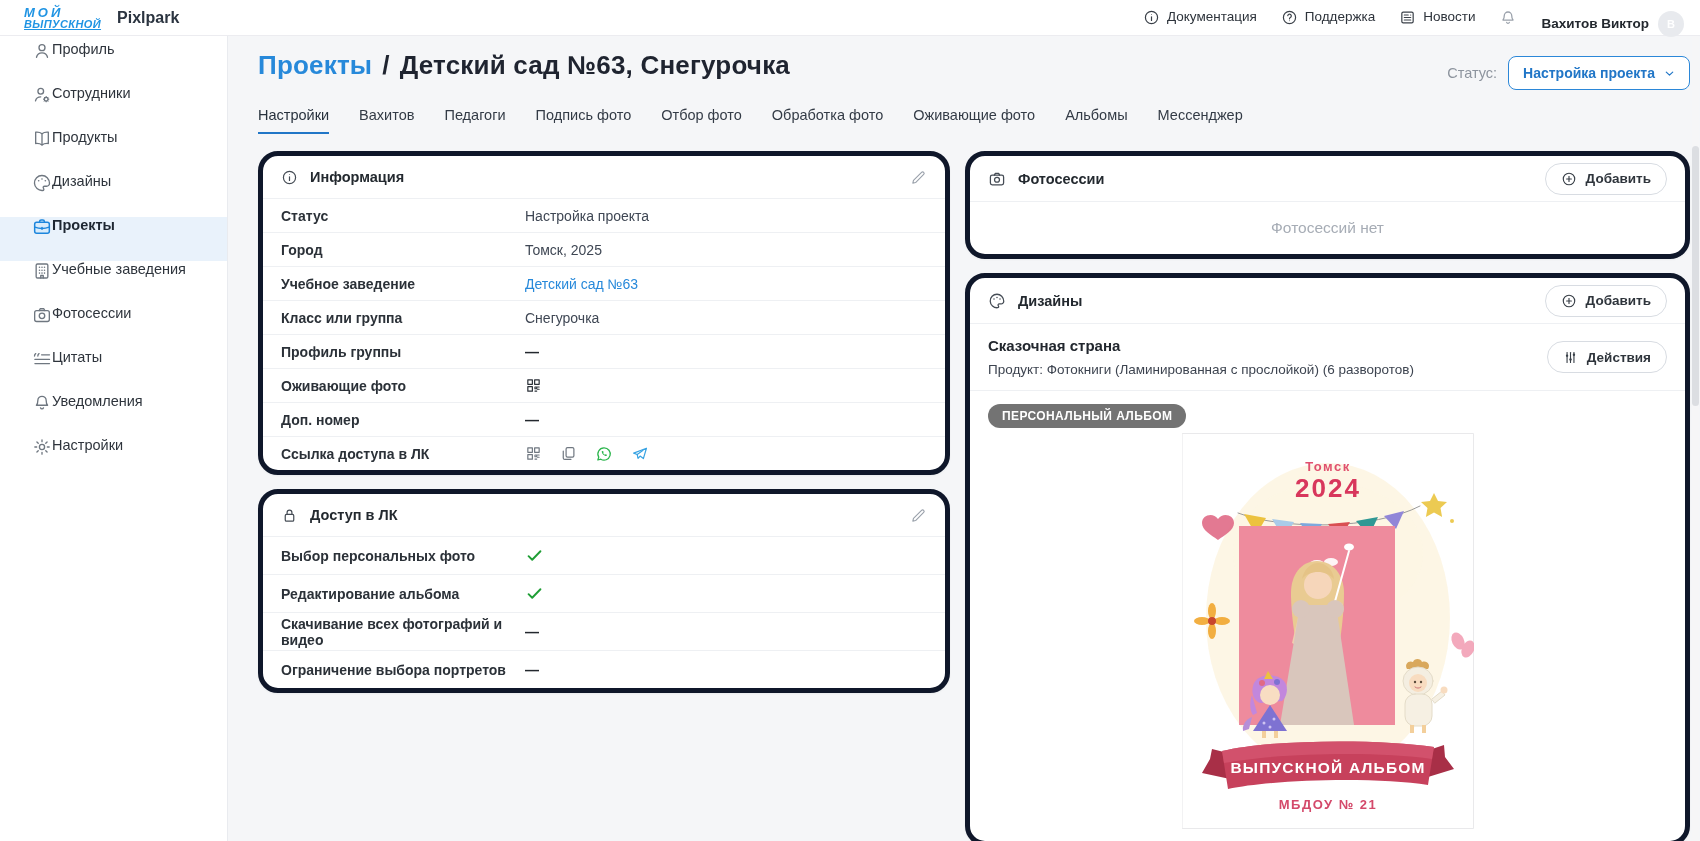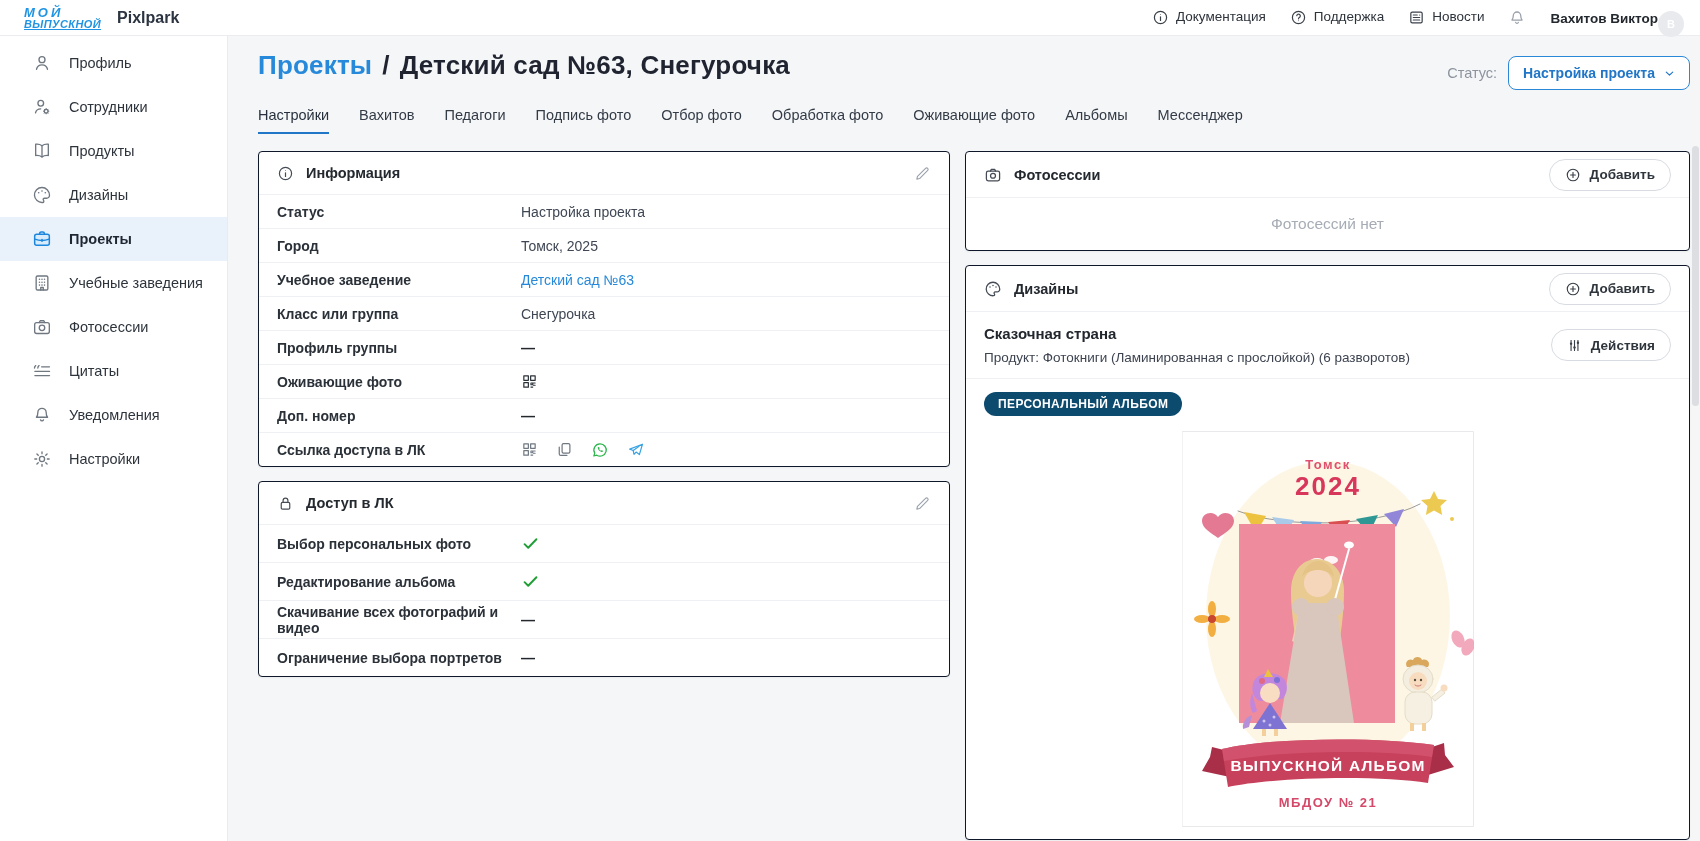--- a/index.html
+++ b/index.html
@@ -11,29 +11,29 @@
             border-bottom:1px solid #ececf0; background:#fff; position:relative; z-index:3; }
   .logo { display:flex; flex-direction:column; line-height:1; color:#2094e3; font-weight:bold;
           font-style:italic; cursor:pointer; }
   .logo .l1 { font-size:13px; letter-spacing:3px; }
   .logo .l2 { font-size:11px; letter-spacing:.4px;text-decoration:underline; }
   .brand { margin-left:16px; font-size:16px; font-weight:bold; color:#2b3440; }
   .topnav { margin-left:auto; display:flex; align-items:center; gap:24px; }
   .topnav-item { display:flex; align-items:flex-start; gap:7px; font-size:13.5px; color:#2d333b; cursor:pointer; }
   .topnav-item svg, .bell-btn svg { display:block; }
   .bell-btn { cursor:pointer; display:flex; align-items:center; }
-  .userbox { display:flex; cursor:pointer;margin-top:12px; }
+  .userbox { display:flex; align-items:center; gap:9px; cursor:pointer;margin-top:12px; }
   .username { font-weight:bold; font-size:13.5px; color:#23282e; }
   .avatar { width:26px; height:26px; border-radius:50%; background:#e8eaee; color:#fff;
             font-size:11px; font-weight:bold; display:flex; align-items:center; justify-content:center; }
 
   
   .app { display:flex; height:805px; }
   .sidebar { width:228px; min-width:228px; background:#fff; border-right:1px solid #e9ebef; padding-top:5px; }
-  .side-item { height:44px; display:flex; align-items:center; gap:17px; padding-left:32px;
+  .side-item { height:44px; display:flex; padding-left:32px;
                font-size:14.5px; color:#2e343c; cursor:pointer; }
   .side-item svg { flex:0 0 auto; }
   .side-item.active { background:#e9f2fb; font-weight:bold; color:#1e2732; }
 
   .main { flex:1; background:#f5f6f8; padding:14px 10px 0 30px; position:relative; }
 
   
   .page-head { display:flex; align-items:flex-start; }
   .crumbs { font-size:26px; color:#1f2430; letter-spacing:.2px; }
   .crumb-root { color:#2789da; cursor:pointer; }
@@ -46,21 +46,21 @@
 
   
   .tabs { display:flex; gap:30px; margin-top:17px; font-size:14.5px; color:#333b46; }
   .tab { padding-bottom:9px; border-bottom:2.5px solid transparent; cursor:pointer; }
   .tab.active { border-bottom-color:#2176c7; color:#27313d; }
 
   
   .content { display:flex; gap:15px; margin-top:17px; align-items:flex-start; }
   .col-left { width:692px; min-width:692px; }
   .col-right { flex:1; }
-  .card { background:#fff; border:1px solid #0f172a; border-radius:4px;
+  .card { background:#fff; border:5px solid #0f172a; border-radius:20px;
           box-shadow:0 1px 2px rgba(28,34,44,.05); margin-bottom:14px; overflow:hidden; }
   .card-head { height:42px; display:flex; align-items:center; gap:12px; padding:0 18px; }
   .card-head.bordered { border-bottom:1px solid #eef0f3; height:46px; }
   .card-title { font-size:14.5px; font-weight:bold; color:#23292f; }
   .edit-btn { margin-left:auto; cursor:pointer; display:flex; }
 
   .irow { display:flex; align-items:center; height:34px; padding:0 18px; border-top:1px solid #eef0f3; }
   .ilabel { width:244px; min-width:244px; font-weight:bold; font-size:14px; color:#2b3138; }
   .ivalue { font-size:14px; color:#3f4754; display:flex; align-items:center; gap:18px; }
   .ivalue.link { color:#2789da; cursor:pointer; }
@@ -73,23 +73,23 @@
   .pill-btn { margin-left:auto; display:flex; align-items:center; gap:9px; height:32px; padding:0 15px;
               background:#fff; border:1px solid #d8dce2; border-radius:16px; font-size:13.5px;
               font-weight:bold; color:#2f353c; cursor:pointer; }
   .empty-text { height:52px; display:flex; align-items:center; justify-content:center;
                 color:#a6acb5; font-size:15.5px; }
 
   .design-row { display:flex; align-items:center; padding:13px 18px; border-bottom:1px solid #eef0f3; }
   .design-name { font-size:15px; font-weight:bold; color:#22272e; }
   .design-product { font-size:13.5px; color:#3d4450; margin-top:8px; }
   .design-body { display:flex; flex-direction:column; padding:13px 18px 12px; }
-  .badge { align-self:flex-start; background:#0c4a6e; color:#fff; font-size:12px; font-weight:bold;
+  .badge { align-self:flex-start; background:#737373; color:#fff; font-size:12px; font-weight:bold;
            letter-spacing:.4px; padding:5px 14px; border-radius:12px; }
-  .cover-wrap { align-self:center; margin-top:15px; cursor:pointer; line-height:0; }
+  .cover-wrap { align-self:center; margin-top:5px; cursor:pointer; line-height:0; }
 
   .scrollbar { position:absolute; right:1px; top:0; width:7px; height:805px; background:#f6f6f7; }
   .scroll-thumb { position:absolute; right:0; top:110px; width:7px; height:260px;
                   background:#dcdee2; border-radius:4px; cursor:pointer; }
 
   svg { stroke-linecap:round; stroke-linejoin:round; }
 </style>
 </head>
 <body>
 

